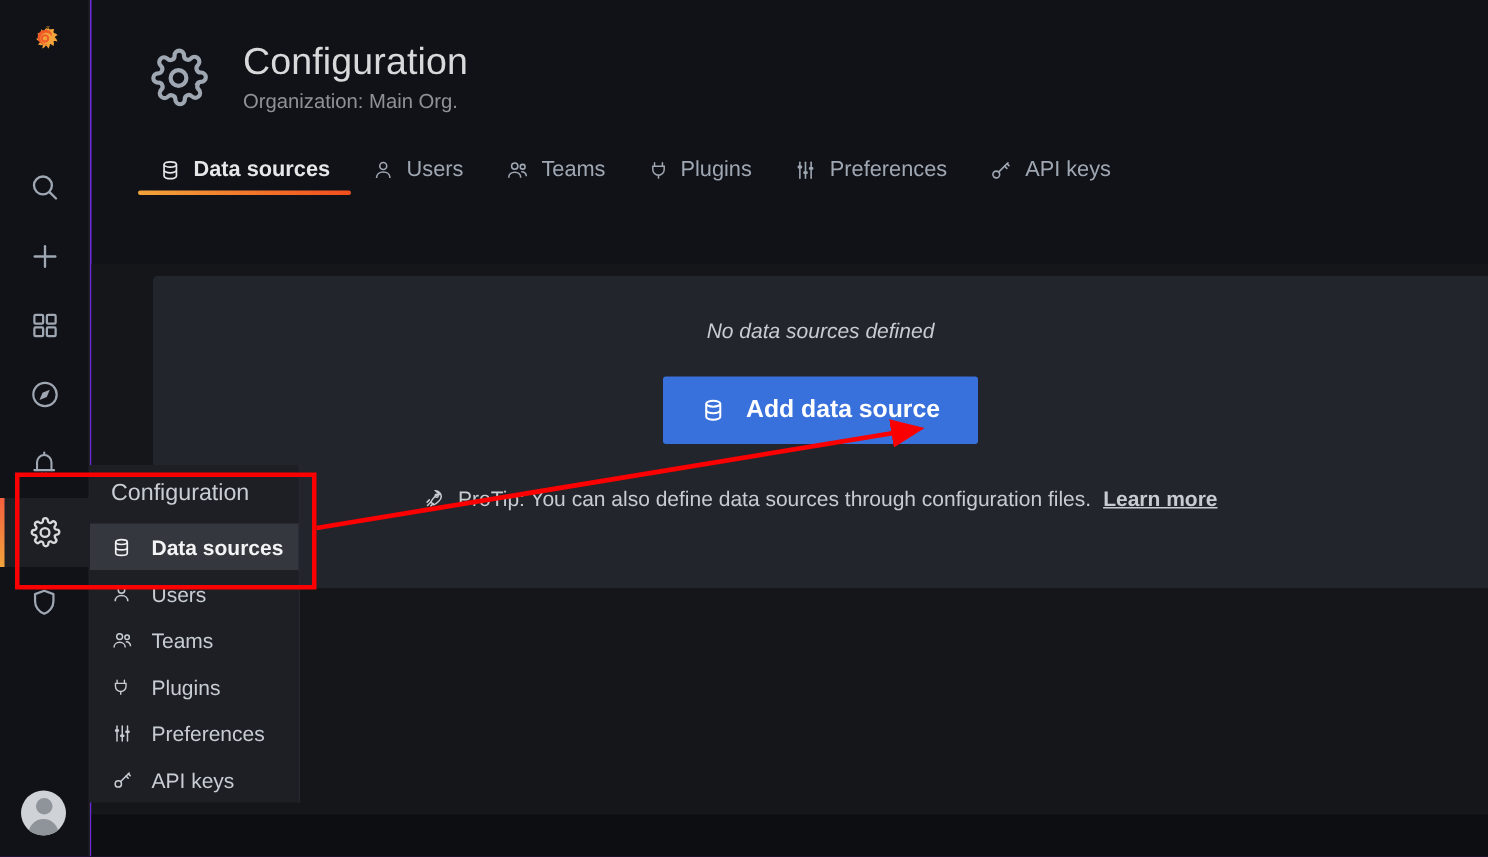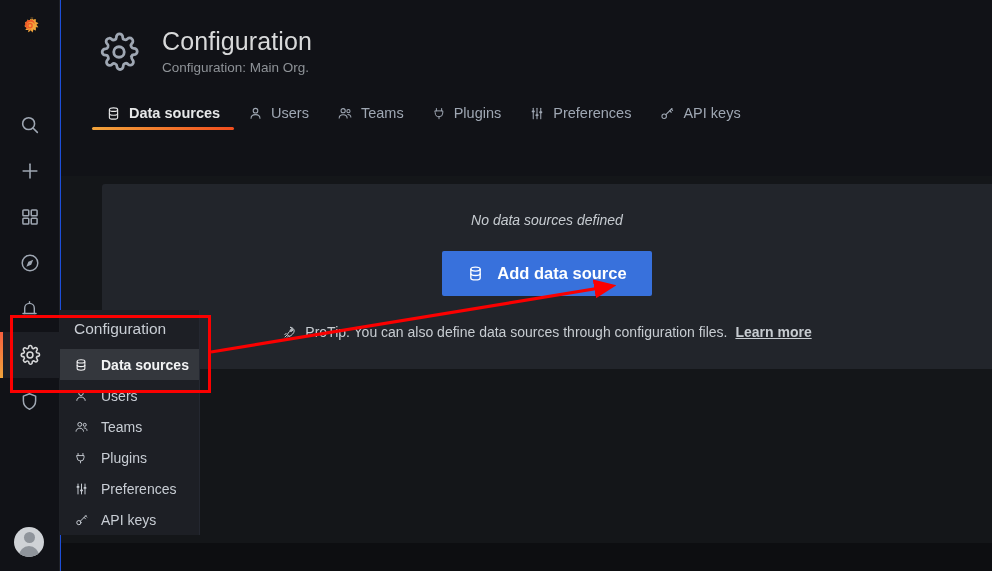--- a/index.html
+++ b/index.html
@@ -5,21 +5,21 @@
   * { box-sizing: border-box; margin: 0; padding: 0; }
   html, body {
     width: 992px; height: 571px;
     background: #0b0c0e;
     font-family: "Liberation Sans", sans-serif;
     overflow: hidden;
   }
   #app {
     position: relative;
     width: 992px; height: 571px;
-    background: #1d4ed8;
+    background: #6d28d9;
   }
 
   
   .rail {
     position: absolute; left: 0; top: 0;
     width: 60px; height: 571px;
     background: #111217;
     border-right: 1px solid #1f2126;
     display: flex; flex-direction: column; align-items: center;
   }
@@ -69,21 +69,21 @@
   .tab.active::after {
     content: ""; position: absolute; left: 0; right: 0; bottom: 0;
     height: 3px; border-radius: 2px;
     background: linear-gradient(90deg, #f2a43b, #f24e1e);
   }
   .tab .ic { display: flex; align-items: center; color: inherit; }
 
   
   .content-wrap { position: absolute; left: 0; right: 0; top: 176px; bottom: 0;
     background: #141619; }
-  .panel { position: absolute; left: 41px; right: 0; top: 8px; height: 185px;
+  .panel { position: absolute; left: 41px; right: 0; top: 8px; height: 208px;
     background: #22252b; border-radius: 3px 0 0 3px; }
   .empty-text { text-align: center; font-style: italic; font-size: 14px;
     color: #c7ccd1; padding-top: 28px; }
   .btn-row { display: flex; justify-content: center; margin-top: 23px; }
   .btn-primary {
     display: inline-flex; align-items: center; gap: 13px;
     background: #3871dc; color: #ffffff;
     font-size: 16.5px; font-weight: bold;
     padding: 13px 25px; border: none; border-radius: 2px;
   }
@@ -215,21 +215,21 @@
 
     <div class="page-head">
       <div class="page-head-icon">
         <svg width="42" height="42" viewBox="0 0 24 24" fill="none" stroke="currentColor" stroke-width="1.6">
           <circle cx="12" cy="12" r="3"></circle>
           <path d="M19.3 14.6a1.5 1.5 0 00.3 1.7l.1.1a1.8 1.8 0 11-2.6 2.6l-.1-.1a1.5 1.5 0 00-1.7-.3 1.5 1.5 0 00-.9 1.4v.2a1.8 1.8 0 11-3.6 0v-.1a1.5 1.5 0 00-1-1.4 1.5 1.5 0 00-1.7.3l-.1.1a1.8 1.8 0 11-2.6-2.6l.1-.1a1.5 1.5 0 00.3-1.7 1.5 1.5 0 00-1.4-.9h-.2a1.8 1.8 0 110-3.6h.1a1.5 1.5 0 001.4-1 1.5 1.5 0 00-.3-1.7l-.1-.1A1.8 1.8 0 117.7 4.6l.1.1a1.5 1.5 0 001.7.3h.1a1.5 1.5 0 00.9-1.4v-.2a1.8 1.8 0 113.6 0v.1a1.5 1.5 0 00.9 1.4 1.5 1.5 0 001.7-.3l.1-.1a1.8 1.8 0 112.6 2.6l-.1.1a1.5 1.5 0 00-.3 1.7v.1a1.5 1.5 0 001.4.9h.2a1.8 1.8 0 110 3.6h-.1a1.5 1.5 0 00-1.4.9z"></path>
         </svg>
       </div>
       <div>
         <div class="page-title">Configuration</div>
-        <div class="page-subtitle">Configuration: Main Org.</div>
+        <div class="page-subtitle">Organization: Main Org.</div>
       </div>
     </div>
 
     <div class="tabs">
 
       <div class="tab active">
         <span class="ic">
           <svg width="15" height="15" viewBox="0 0 24 24" fill="none" stroke="currentColor" stroke-width="1.8">
             <ellipse cx="12" cy="5.8" rx="6.6" ry="2.8"></ellipse>
             <path d="M5.4 5.8v12.4c0 1.5 3 2.8 6.6 2.8s6.6-1.3 6.6-2.8V5.8"></path>

